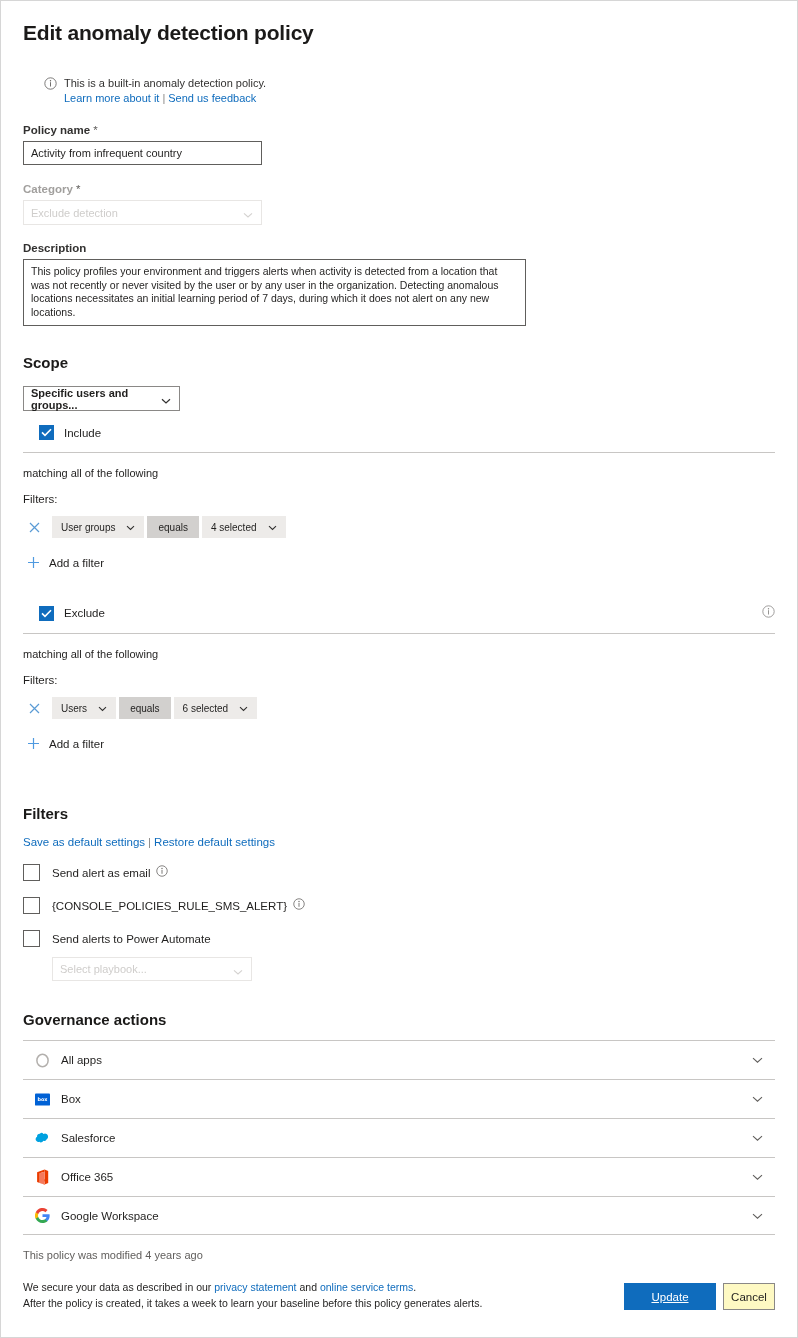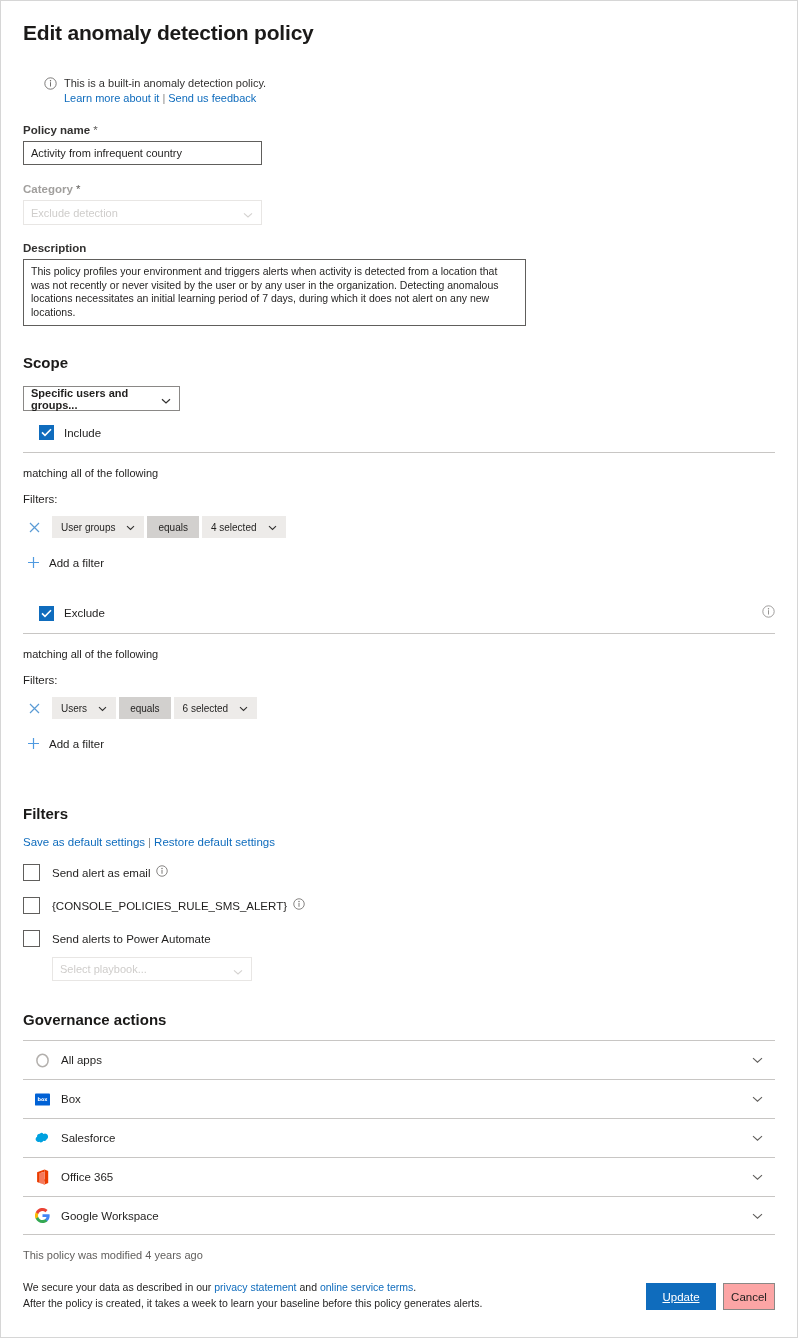--- a/index.html
+++ b/index.html
@@ -307,25 +307,25 @@
     padding: 0 14px;
     font-family: "Liberation Sans", sans-serif;
     font-size: 11.5px;
     border: 1px solid #0f6cbd;
     background: #0f6cbd;
     color: #ffffff;
     cursor: pointer;
     display: flex; align-items: center; justify-content: center;
   }
   .btn.secondary {
-    background: #fca5a5;
+    background: #fef9c3;
     color: #201f1e;
     border: 1px solid #8a8886;
   }
-  .btn-primary-w { width: 70px; text-decoration: underline; }
+  .btn-primary-w { width: 92px; text-decoration: underline; }
   .btn-secondary-w { width: 52px; }
 </style>
 </head>
 <body>
 
 <div class="page">
 
   <h1 class="page-title">Edit anomaly detection policy</h1>
 
   <div class="notice">

